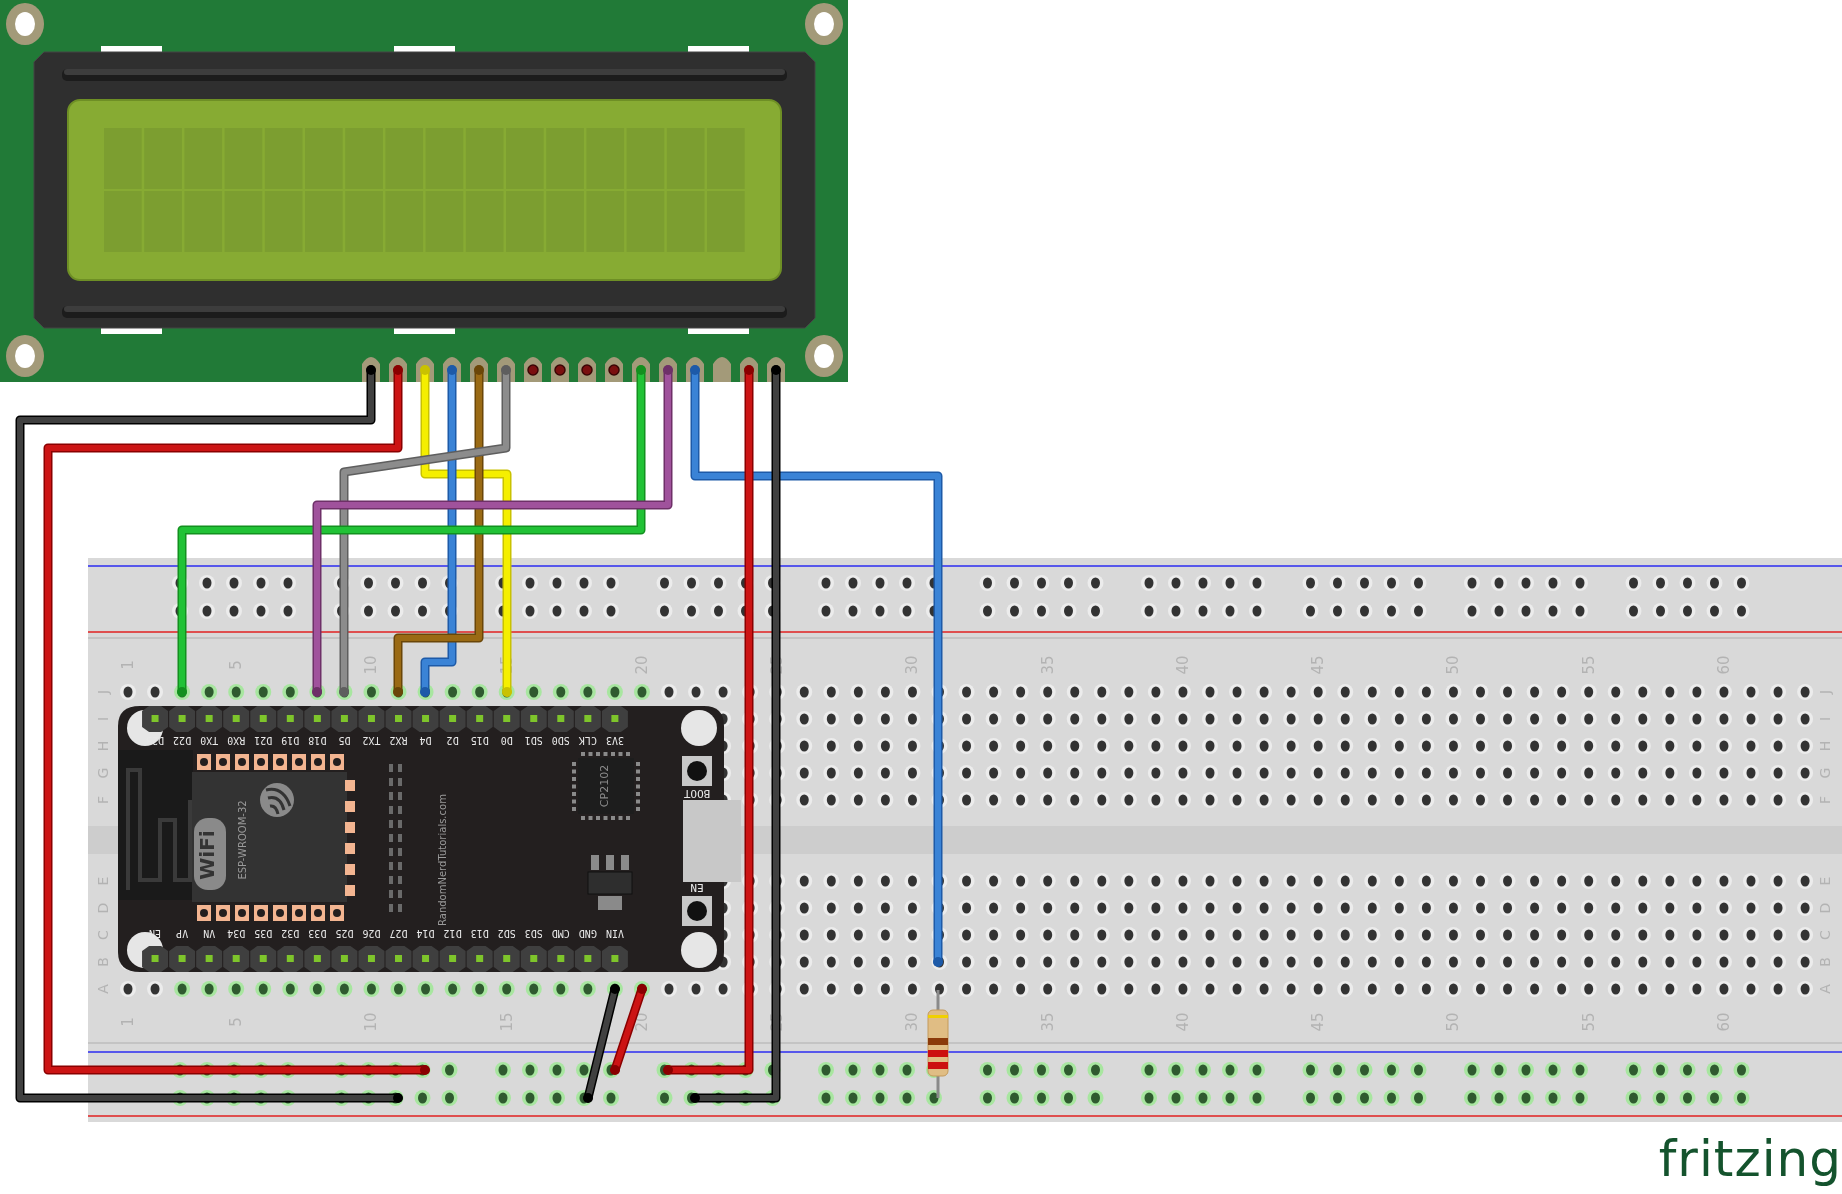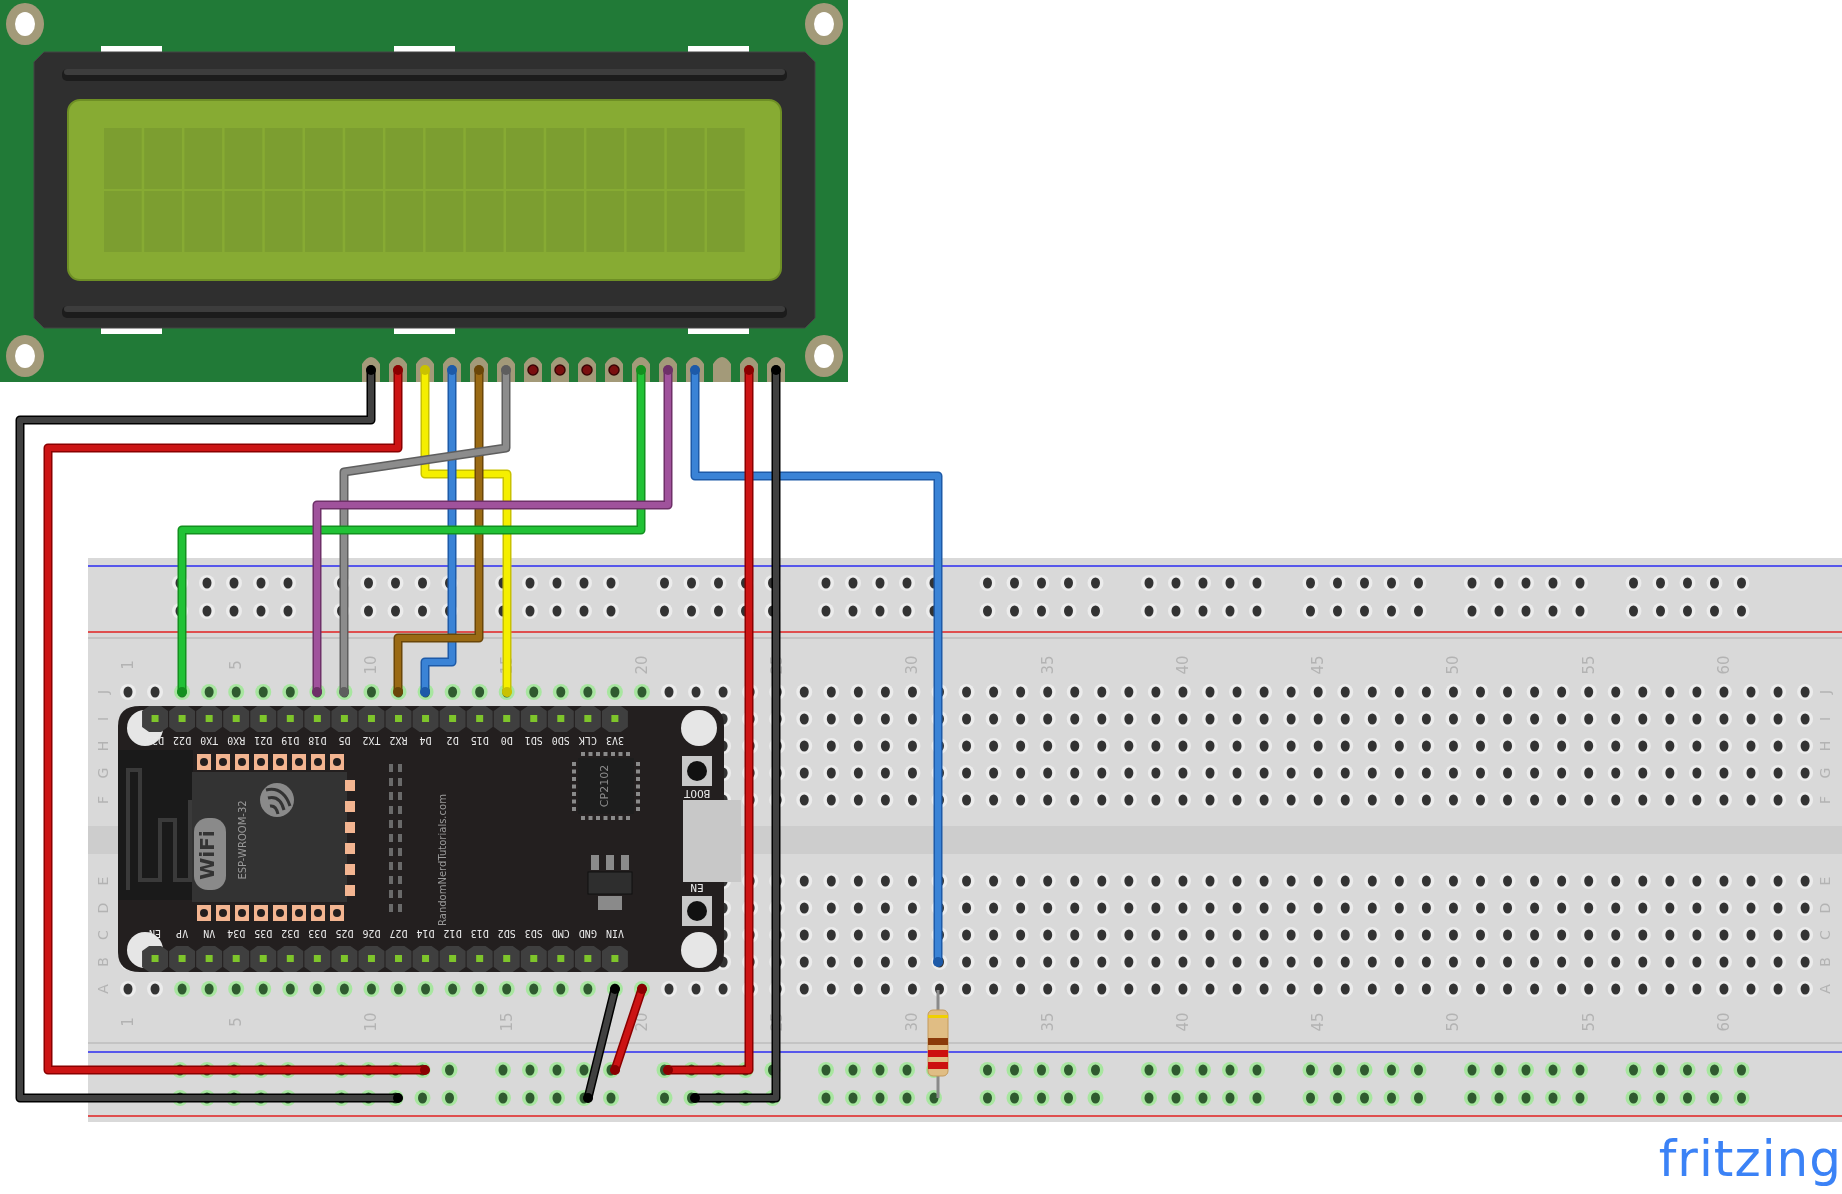--- a/index.html
+++ b/index.html
@@ -4,21 +4,21 @@
 <style>
   html,body{margin:0;padding:0;background:#ffffff;}
   body{width:1842px;height:1194px;overflow:hidden;position:relative;font-family:"DejaVu Sans",sans-serif;}
   #stage{position:absolute;left:0;top:0;width:1842px;height:1194px;}
   .bbnum{font-family:"DejaVu Sans",sans-serif;font-size:15px;fill:#b3b3b3;}
   .bbrow{font-family:"DejaVu Sans",sans-serif;font-size:14px;fill:#b3b3b3;}
   .pinlbl{font-family:"DejaVu Sans Mono",monospace;font-size:10px;fill:#e8e8e8;}
   .chiplbl{font-family:"DejaVu Sans",sans-serif;font-size:11px;fill:#8a8a8a;}
   .silk{font-family:"DejaVu Sans",sans-serif;font-size:10px;fill:#9a9a9a;}
   .btnlbl{font-family:"DejaVu Sans Mono",monospace;font-size:11px;fill:#e8e8e8;}
-  .logo{position:absolute;right:0;bottom:6px;font-family:"DejaVu Sans",sans-serif;font-size:50px;color:#3b82f6;letter-spacing:1px;}
+  .logo{position:absolute;right:0;bottom:6px;font-family:"DejaVu Sans",sans-serif;font-size:50px;color:#14532d;letter-spacing:1px;}
 </style>
 </head>
 <body>
 
 <svg id="stage" viewBox="0 0 1842 1194" xmlns="http://www.w3.org/2000/svg">
 
   <g id="lcd">
     <rect x="0" y="0" width="848" height="382" fill="#217a37"></rect>
 
     <g>

